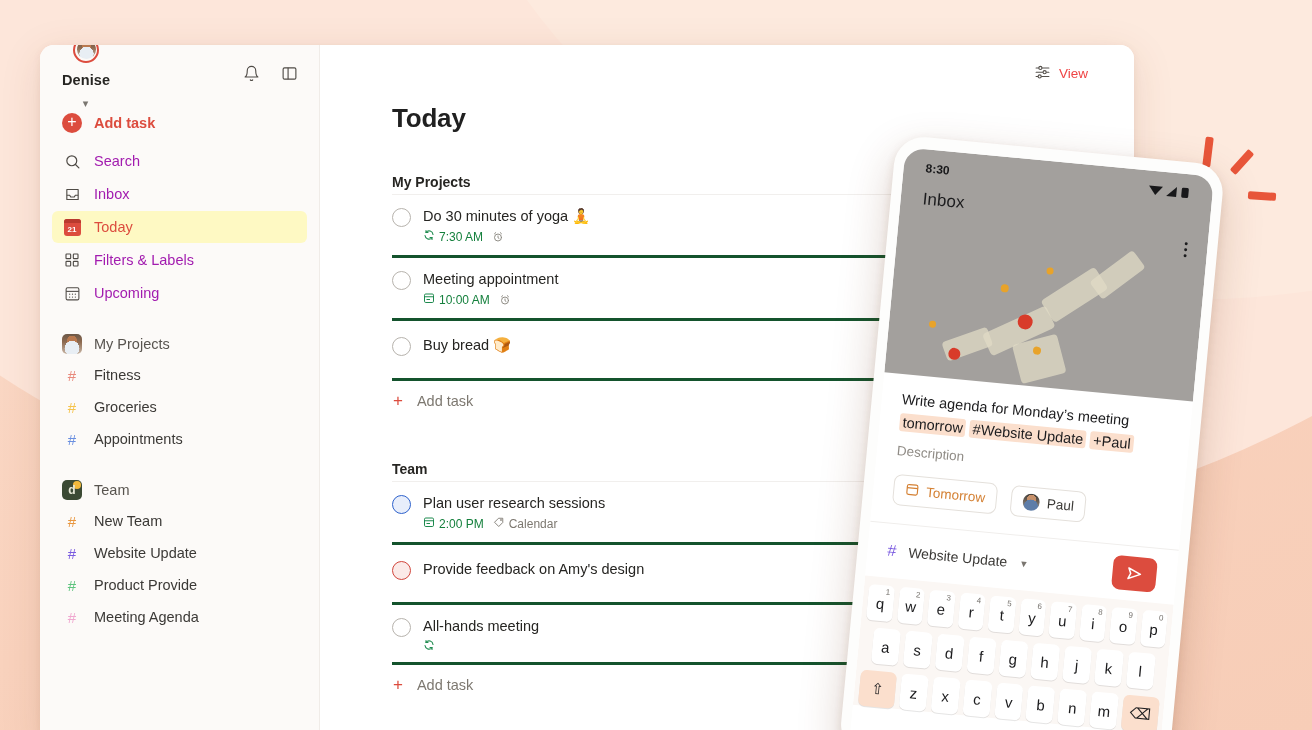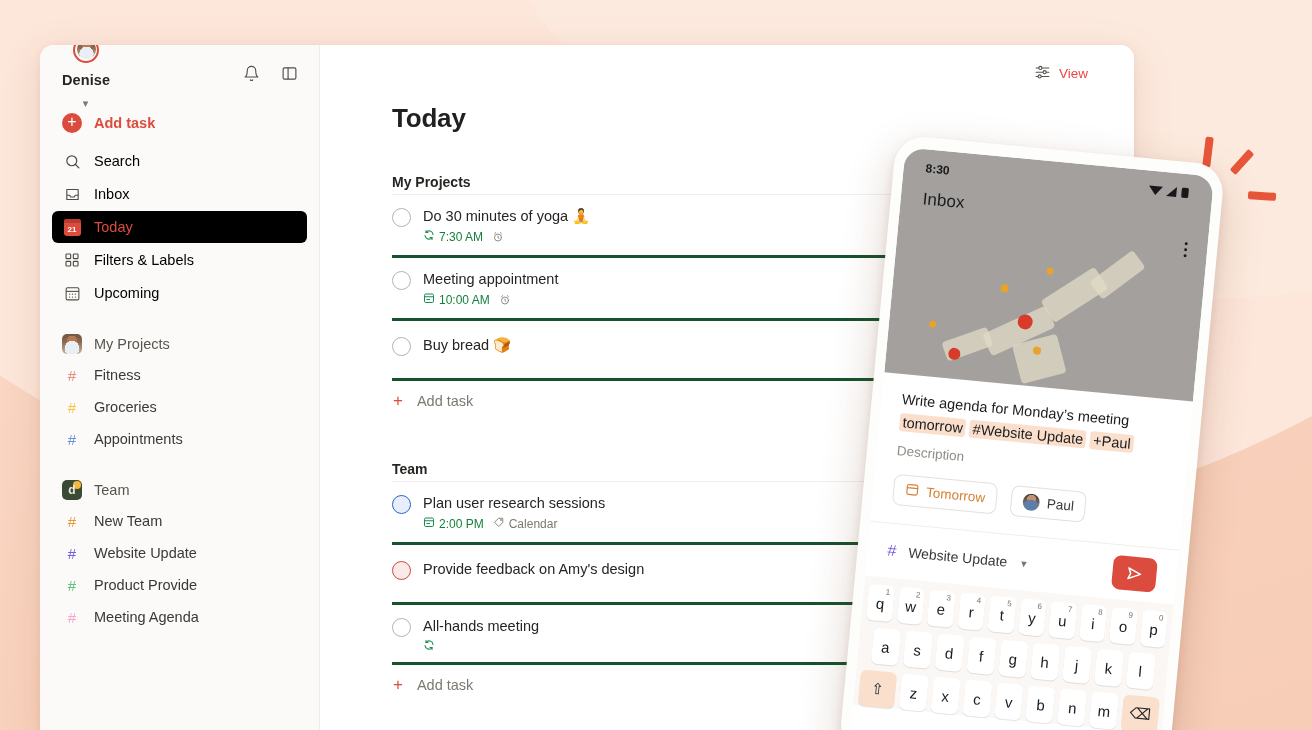--- a/index.html
+++ b/index.html
@@ -73,29 +73,29 @@
   .sb-top-right { margin-left: auto; display: flex; align-items: center; gap: 14px; }
   .icon-btn {
     width: 24px; height: 24px; display: flex; align-items: center;
     justify-content: center; cursor: pointer; color: #4f4b46;
   }
 
   .sb-nav { margin-top: 6px; }
   .nav-item {
     display: flex; align-items: center; gap: 12px;
     height: 32px; padding: 0 10px; border-radius: 6px;
-    font-size: 14.5px; color: #000000; cursor: pointer;
+    font-size: 14.5px; color: #a21caf; cursor: pointer;
     margin-bottom: 1px;
   }
   .nav-item .ni-ico {
     width: 20px; height: 20px; display: flex;
     align-items: center; justify-content: center; flex: 0 0 20px;
   }
   .nav-item.add { color: #dc4c3e; font-weight: 700; margin-bottom: 6px; }
-  .nav-item.active { background: #000000; color: #dc4c3e; align-items: center; }
+  .nav-item.active { background: #fef9c3; color: #dc4c3e; align-items: center; }
 
   .plus-circle {
     width: 20px; height: 20px; border-radius: 50%;
     background: #dc4c3e; color: #fff; font-size: 16px; line-height: 18px;
     text-align: center; font-weight: 400;
   }
   .cal-today {
     width: 17px; height: 17px; border-radius: 3px; background: #dc4c3e;
     color: #fff; font-size: 8px; font-weight: 700; line-height: 21px;
     text-align: center; position: relative;

